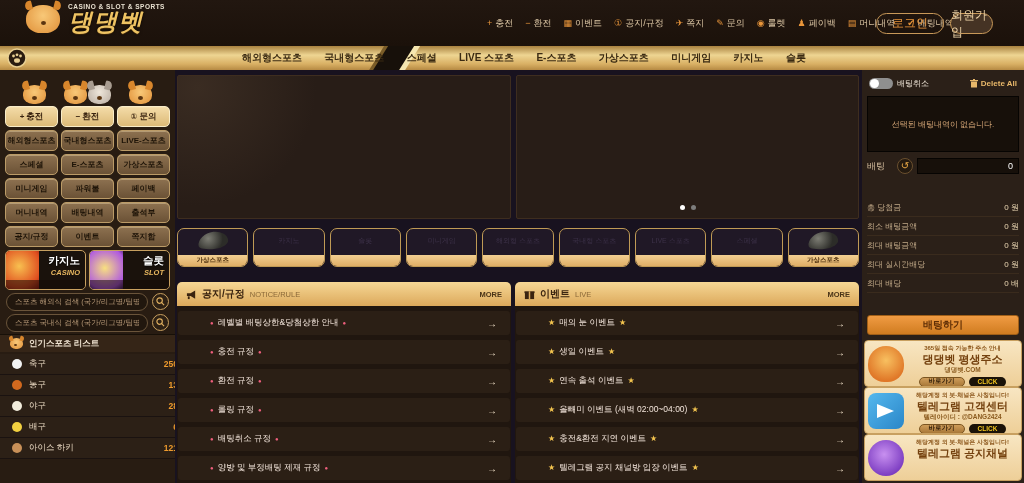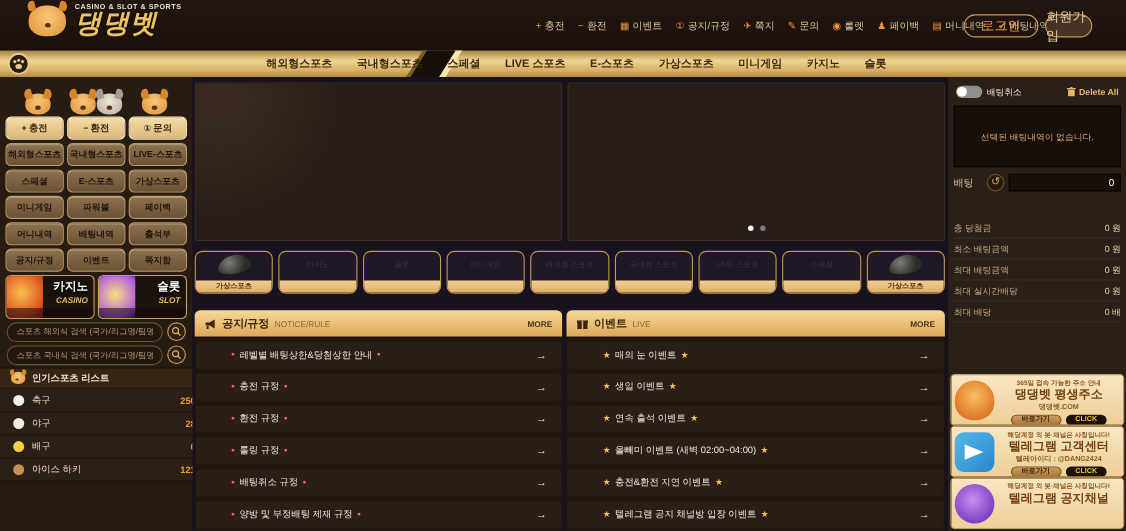--- a/index.html
+++ b/index.html
@@ -338,20 +338,25 @@
         </div>
       <span class="pop-title">인기스포츠 리스트</span>
     </div>
     <div class="sports" id="sports-list">
         <div class="sp">
           <span class="ball" style="background: rgb(242, 242, 242);"></span>
           <span class="nm">축구</span>
           <span class="ct">250</span>
         </div>
         <div class="sp">
+          <span class="ball" style="background: rgb(210, 105, 30);"></span>
+          <span class="nm">농구</span>
+          <span class="ct">13</span>
+        </div>
+        <div class="sp">
           <span class="ball" style="background: rgb(242, 236, 220);"></span>
           <span class="nm">야구</span>
           <span class="ct">28</span>
         </div>
         <div class="sp">
           <span class="ball" style="background: rgb(242, 208, 64);"></span>
           <span class="nm">배구</span>
           <span class="ct">6</span>
         </div>
         <div class="sp">
@@ -548,20 +553,21 @@
         </div>
         <div class="br">
           <span class="k">최대 실시간배당</span>
           <span class="v">0 원</span>
         </div>
         <div class="br">
           <span class="k">최대 배당</span>
           <span class="v">0 배</span>
         </div>
       </div>
+    <div class="bs-submit">배팅하기</div>
     <div class="promos" id="promos">
         <div class="promo">
           <div class="art dogart"></div>
           <div class="txt">
             <div class="p-top">365일 접속 가능한 주소 안내</div>
             <div class="p-title">댕댕벳 평생주소</div>
             <div class="p-sub">댕댕벳.COM</div>
             <div class="p-btns">
               <div class="pbtn go">바로가기</div>
               <div class="pbtn click">CLICK</div>

